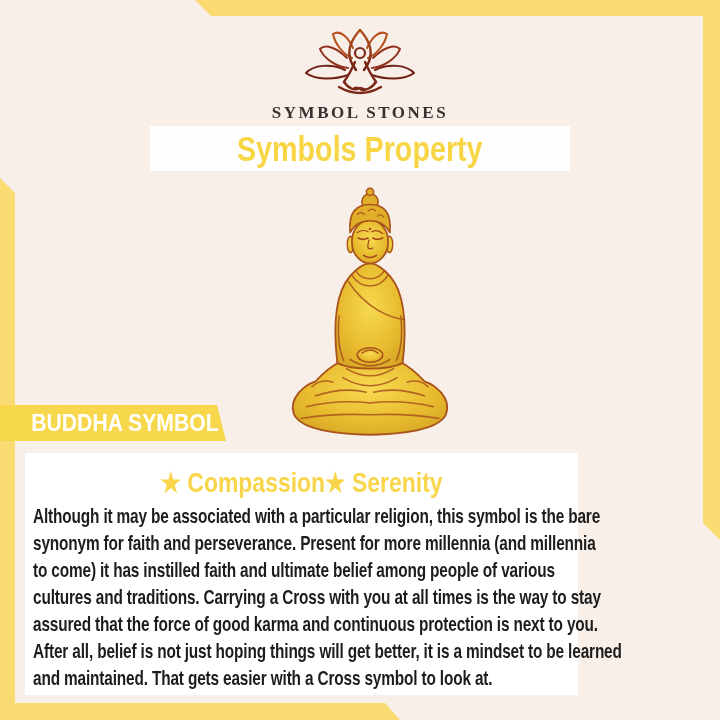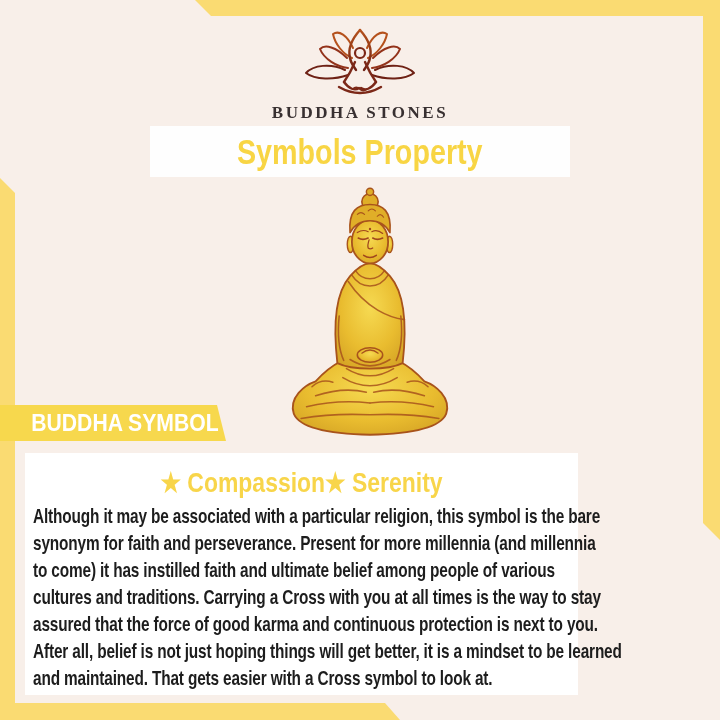--- a/index.html
+++ b/index.html
@@ -20,21 +20,21 @@
     clip-path:polygon(0 0,385px 0,100% 100%,0 100%);}
 
   
   .logo{position:absolute;left:295px;top:25px;width:130px;height:74px;z-index:1;}
   .brand-name{
     position:absolute;left:0;top:103px;width:720px;text-align:center;z-index:1;
     font-family:"Liberation Serif", serif;font-size:17px;font-weight:600;
     letter-spacing:2.5px;color:#383031;
   }
   .title-bar{
-    position:absolute;left:150px;top:126px;width:420px;height:51px;
+    position:absolute;left:150px;top:126px;width:420px;height:45px;
     background:#fefefe;z-index:1;display:flex;align-items:center;justify-content:center;
   }
   .title-bar .title-text{
     white-space:nowrap;font-size:35px;font-weight:700;color:#f8d544;
     transform:scaleX(.82);transform-origin:center;
   }
 
   
   .buddha{position:absolute;left:268px;top:180px;width:204px;height:272px;z-index:1;}
 
@@ -99,21 +99,21 @@
   <circle cx="65" cy="26" r="5" stroke="#7c2818" stroke-width="2.2"></circle>
 
   <path d="M60,35 C57,42 54,48 49,55" stroke="#7c2818" stroke-width="2.4"></path>
   <path d="M70,35 C73,42 76,48 81,55" stroke="#7c2818" stroke-width="2.4"></path>
 
   <path d="M49,55 C54,62 60,64 64,61 M81,55 C76,62 70,64 66,61" stroke="#7c2818" stroke-width="2.4"></path>
   <path d="M58,62 q3,-3 7,0 q3,3 7,0" stroke="#7c2818" stroke-width="2"></path>
   <path d="M44,60 Q65,72 86,60" stroke="#7c2818" stroke-width="2.4"></path>
 </svg>
 
-<div class="brand-name">BUDDHA STONES</div>
+<div class="brand-name">SYMBOL STONES</div>
 
 <div class="title-bar">
   <span class="title-text">Symbols Property</span>
 </div>
 
 <svg class="buddha" viewBox="0 0 200 300" fill="none" stroke-linecap="round" stroke-linejoin="round">
   <defs>
     <radialGradient id="gold" cx="0.5" cy="0.42" r="0.75">
       <stop offset="0" stop-color="#f6da52"></stop>
       <stop offset="0.55" stop-color="#e9bc2f"></stop>

